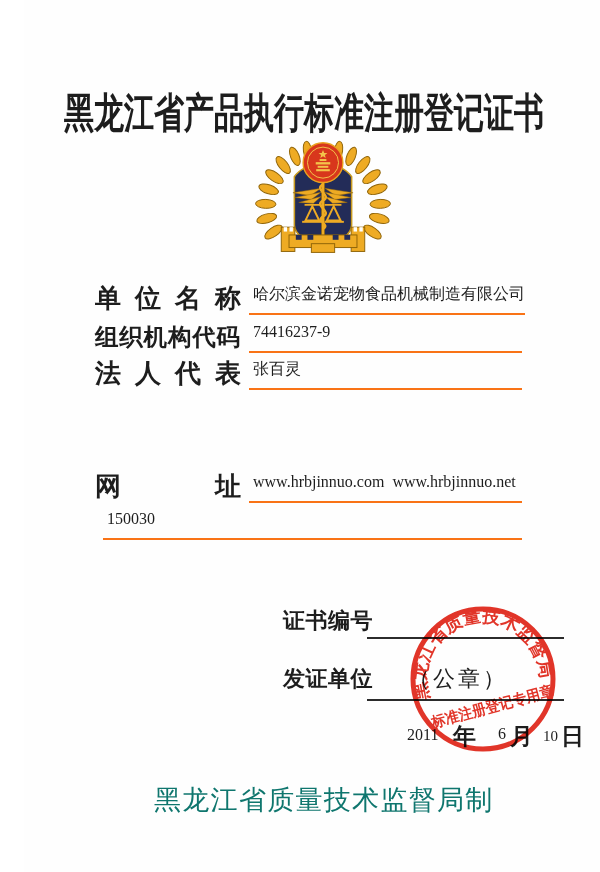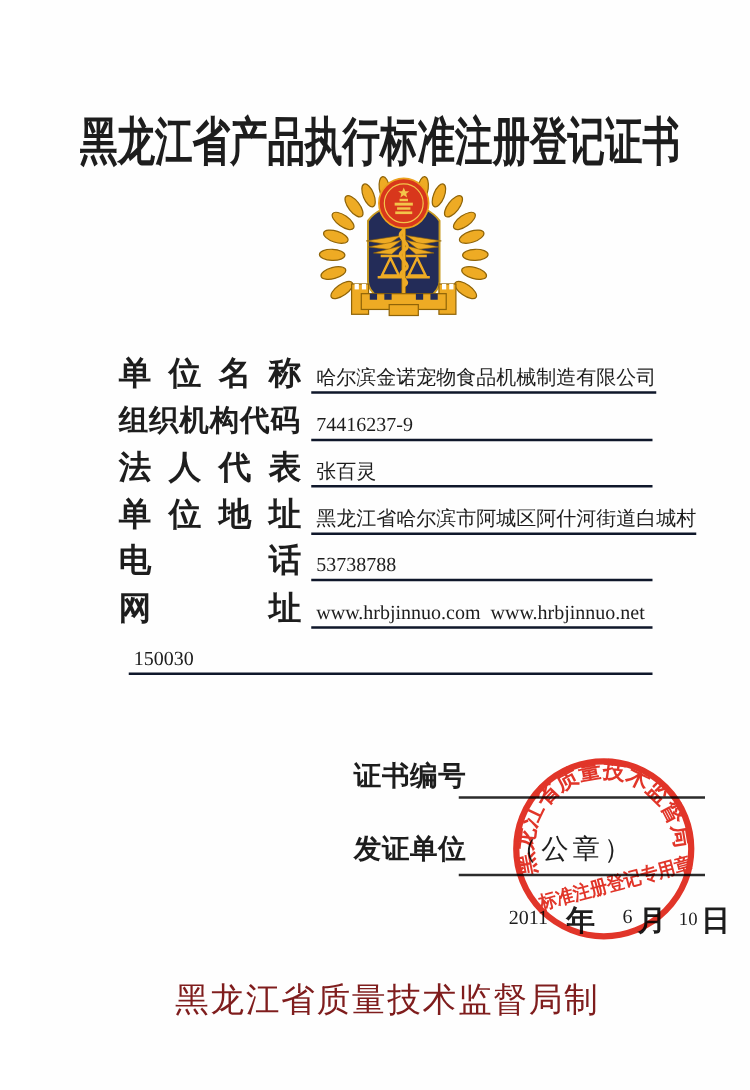--- a/index.html
+++ b/index.html
@@ -19,41 +19,41 @@
   .emblem{position:absolute;left:226px;top:134px;width:146px;height:132px;}
   
   .form-row{position:absolute;left:71px;width:427px;display:flex;height:31px;}
   .form-label{
     width:146px;flex:0 0 146px;font-weight:bold;font-size:26px;line-height:30px;
     text-align:justify;text-align-last:justify;text-justify:inter-character;
     white-space:nowrap;overflow:visible;
   }
   .form-label.tight{font-size:23.5px;letter-spacing:0.8px;text-align-last:auto;}
   .form-value-wrap{
-    flex:1;margin-left:8px;border-bottom:2px solid #0f172a;
-    display:flex;align-items:flex-end;
+    flex:1;margin-left:8px;border-bottom:2px solid #f97316;
+    display:flex;align-items:flex-start;
   }
   .form-value{
     font-size:16px;line-height:19px;padding:0 0 1px 4px;white-space:pre;
   }
   
   .issue-label{position:absolute;font-weight:bold;font-size:22px;white-space:nowrap;letter-spacing:0.5px;text-align:center;}
   .rule-line{position:absolute;height:2px;background:#2b2b2b;}
   .seal-note{position:absolute;font-weight:normal;font-size:22px;letter-spacing:3px;white-space:nowrap;}
   .date-part{position:absolute;white-space:nowrap;}
   .d-num{font-size:16px;}
   .d-num-sm{font-size:15px;}
   .d-unit{font-size:23px;font-weight:bold;}
   
   .seal{position:absolute;left:384px;top:604px;width:150px;height:150px;
         mix-blend-mode:multiply;opacity:0.93;}
   
   .footer{
-    position:absolute;left:116px;top:782px;font-size:27px;letter-spacing:1.3px;
-    color:#7f1d1d;white-space:nowrap;
+    position:absolute;left:130px;top:782px;font-size:27px;letter-spacing:1.3px;
+    color:#0f766e;white-space:nowrap;
   }
 </style>
 </head>
 <body>
 
 <div class="page">
 
   <h1 class="cert-title">黑龙江省产品执行标准注册登记证书</h1>
 
   <svg class="emblem" viewBox="0 0 150 136" xmlns="http://www.w3.org/2000/svg">
@@ -143,32 +143,20 @@
     <div class="form-value-wrap">
       <div class="form-value">74416237-9</div>
     </div>
   </div>
   <div class="form-row" style="top:359px">
     <div class="form-label">法人代表</div>
     <div class="form-value-wrap">
       <div class="form-value">张百灵</div>
     </div>
   </div>
-  <div class="form-row" style="top:397px">
-    <div class="form-label">单位地址</div>
-    <div class="form-value-wrap">
-      <div class="form-value">黑龙江省哈尔滨市阿城区阿什河街道白城村</div>
-    </div>
-  </div>
-  <div class="form-row" style="top:434px">
-    <div class="form-label">电话</div>
-    <div class="form-value-wrap">
-      <div class="form-value">53738788</div>
-    </div>
-  </div>
   <div class="form-row" style="top:472px">
     <div class="form-label">网址</div>
     <div class="form-value-wrap">
       <div class="form-value">www.hrbjinnuo.com  www.hrbjinnuo.net</div>
     </div>
   </div>
   <div class="form-row" style="top:509px">
     <div class="form-value-wrap">
       <div class="form-value">150030</div>
     </div>

